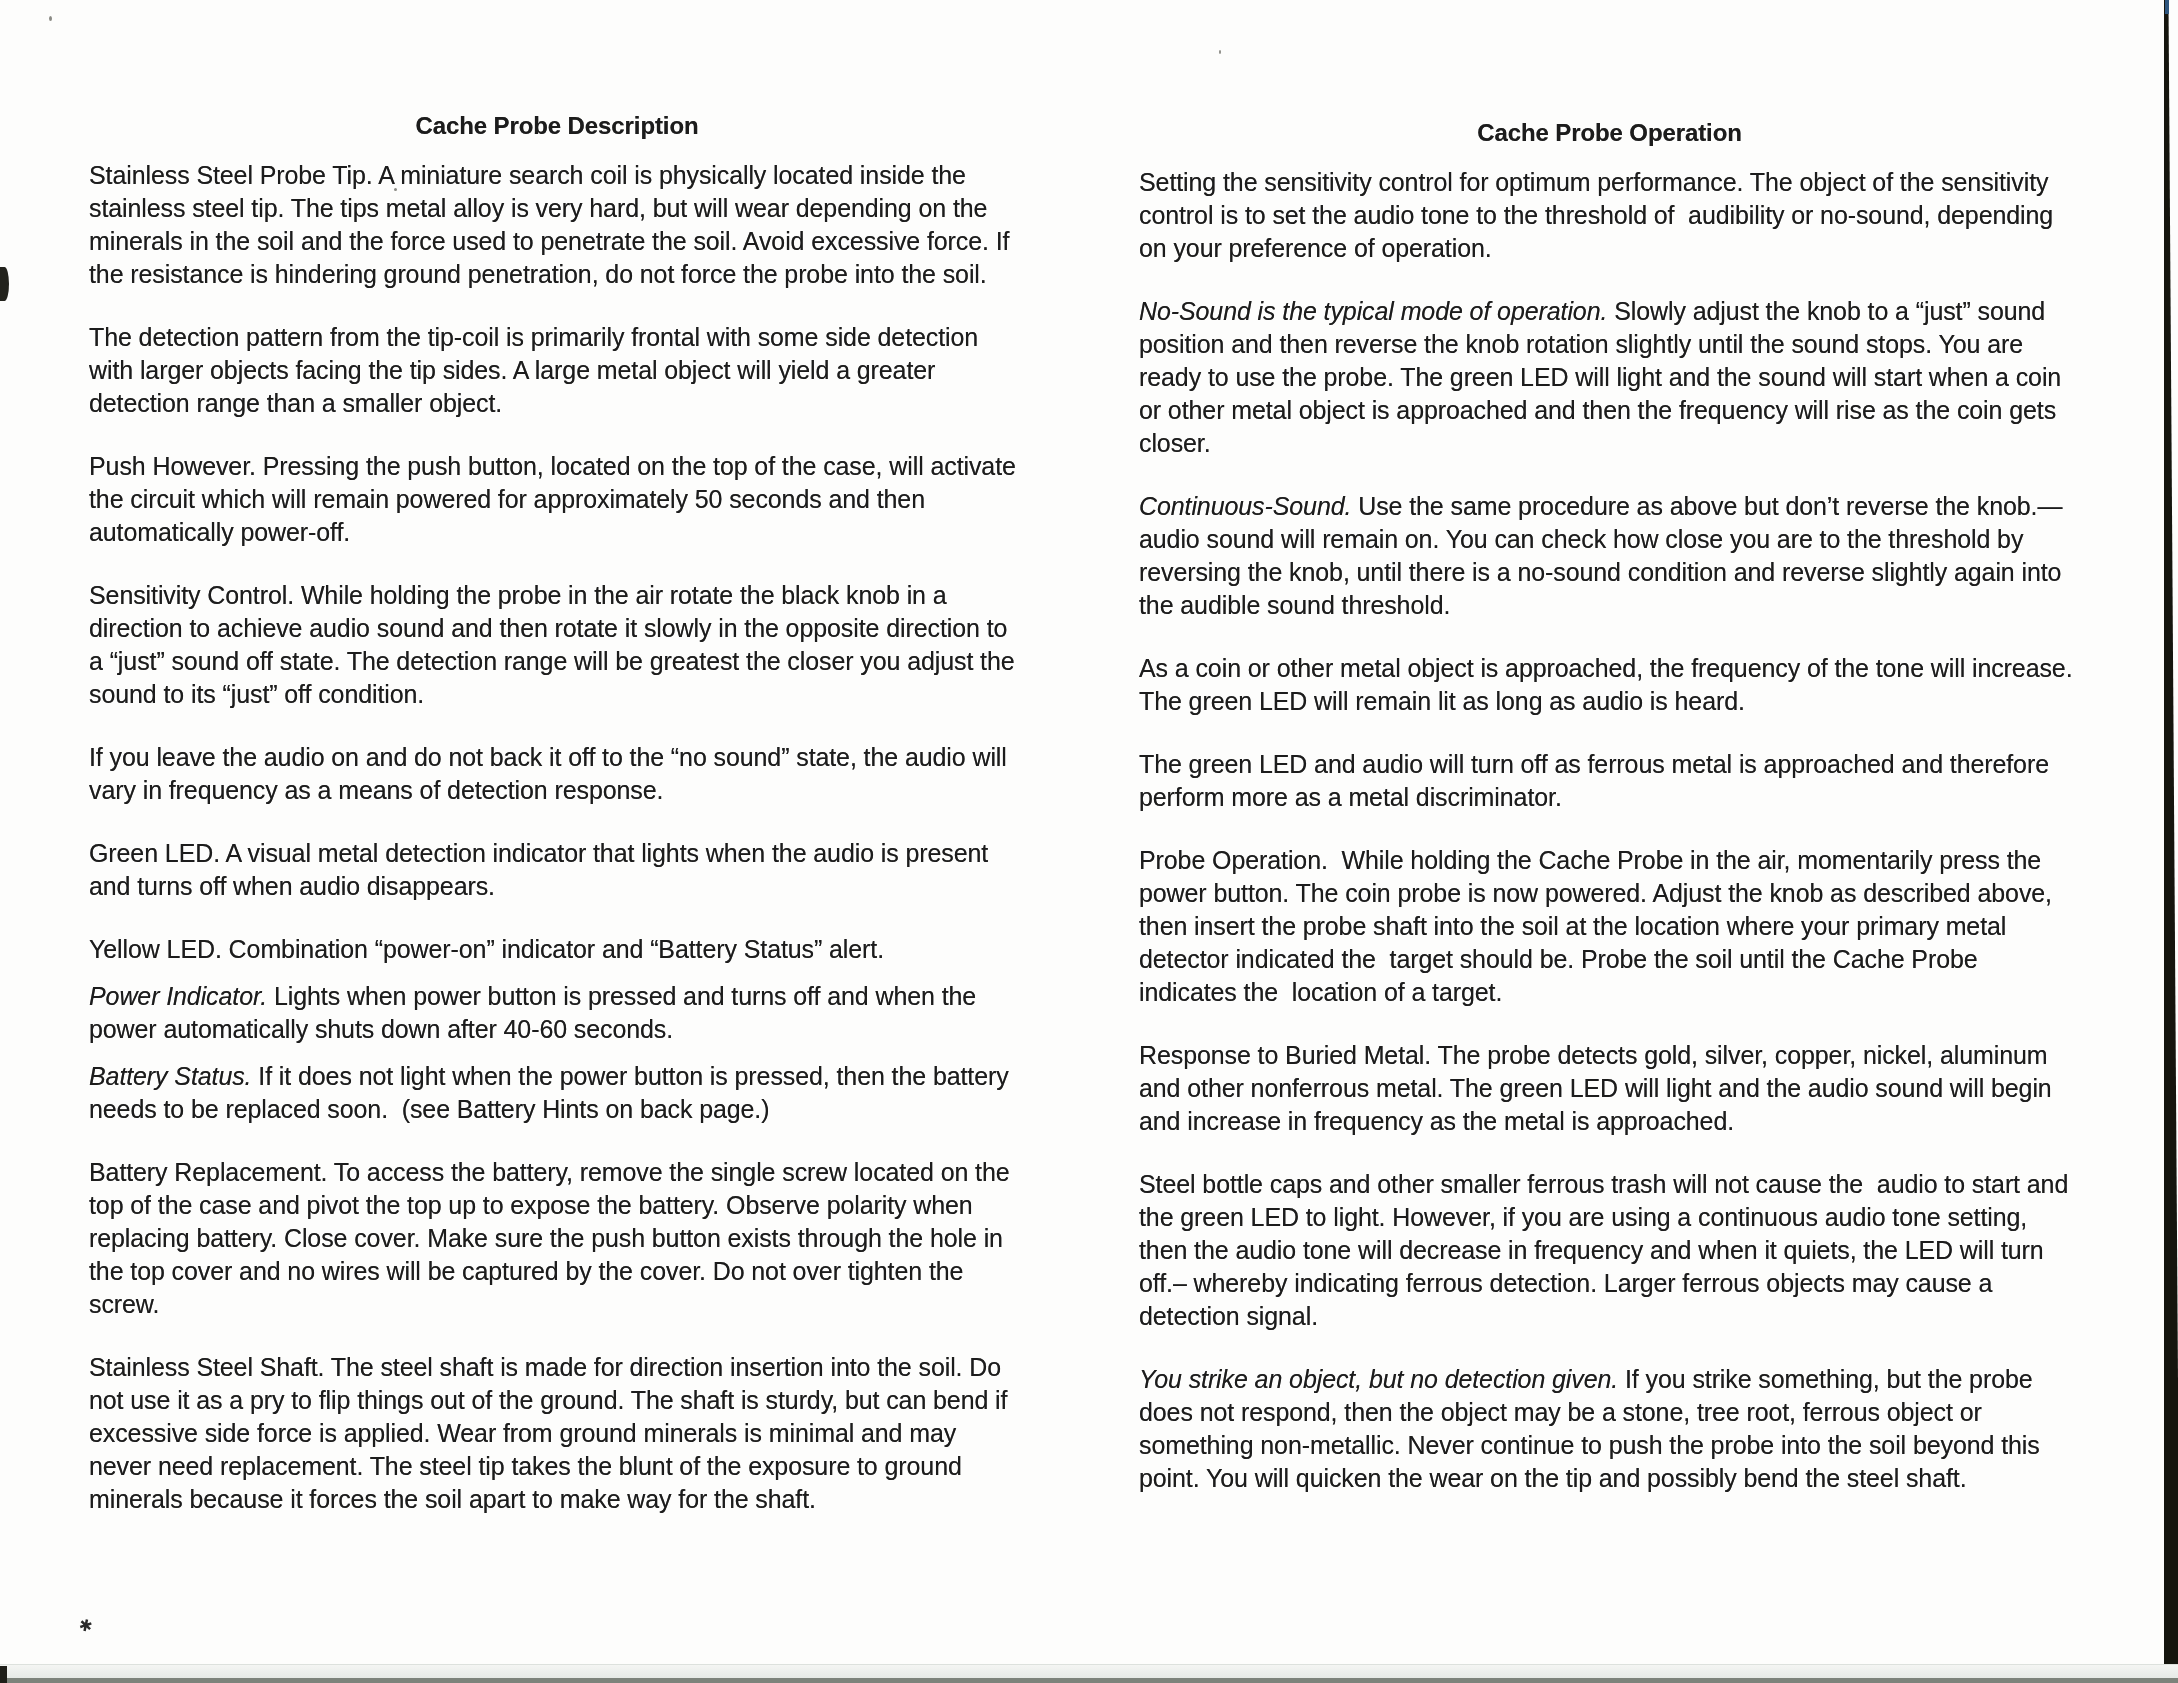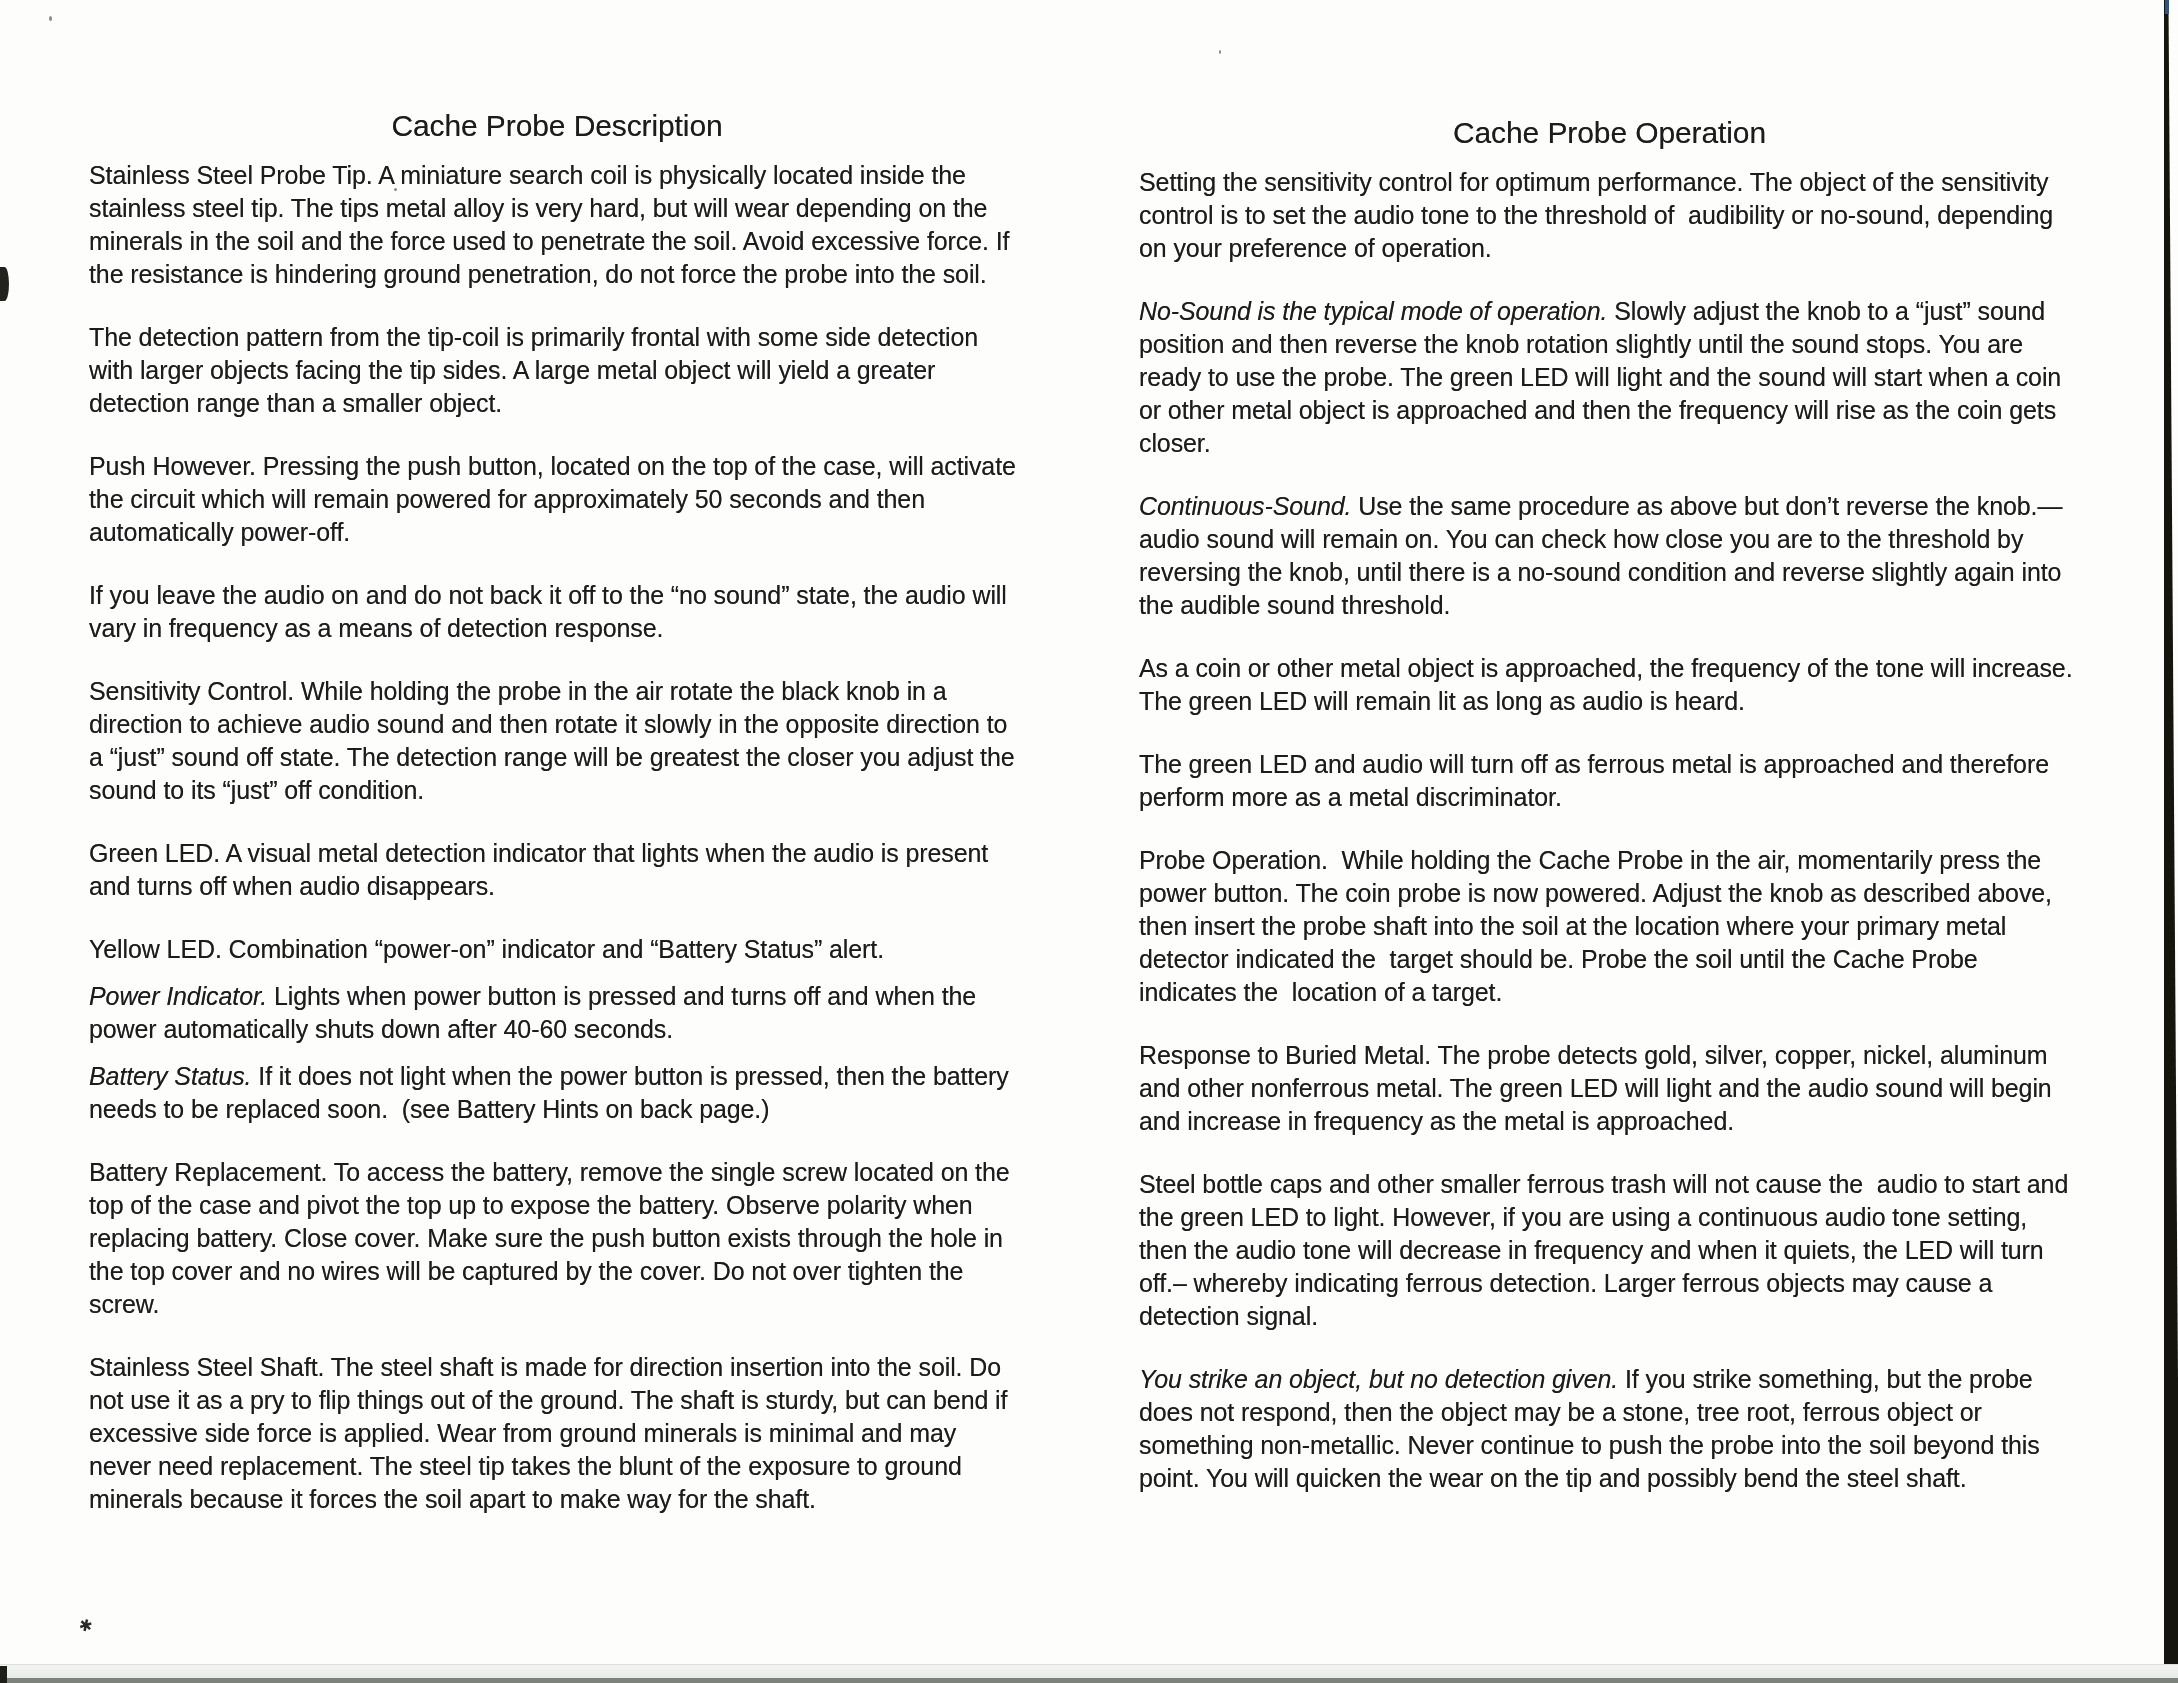--- a/index.html
+++ b/index.html
@@ -25,23 +25,23 @@
   .column {
     position: absolute;
     font-size: 25px;
     line-height: 33px;
     letter-spacing: -0.1px;
     text-shadow: 0 0 0.5px rgba(20,20,20,0.6);
   }
   .col-left  { left: 89px;  top: 109px; width: 936px; }
   .col-right { left: 1139px; top: 116px; width: 941px; }
   .col-title {
-    font-size: 30px;
+    font-size: 24px;
     line-height: 34px;
-    font-weight: normal;
+    font-weight: bold;
     text-align: center;
     margin: 0 0 16px 0;
   }
   p.para {
     margin: 0 0 30px 0;
     white-space: pre-wrap;
   }
   p.para.tight { margin-bottom: 14px; }
   .seg-bold { font-weight: normal; }
   .seg-italic { font-style: italic; }
@@ -95,22 +95,22 @@
 <body>
 
 <div class="page">
 
   <div class="column col-left">
     <h2 class="col-title">Cache Probe Description</h2>
     <div class="paragraphs">
         <p class="para"><span class="seg-bold">Stainless Steel Probe Tip</span><span class="seg-normal">. A miniature search coil is physically located inside the stainless steel tip. The tips metal alloy is very hard, but will wear depending on the minerals in the soil and the force used to penetrate the soil. Avoid excessive force. If the resistance is hindering ground penetration, do not force the probe into the soil.</span></p>
         <p class="para"><span class="seg-normal">The detection pattern from the tip-coil is primarily frontal with some side detection with larger objects facing the tip sides. A large metal object will yield a greater detection range than a smaller object.</span></p>
         <p class="para"><span class="seg-bold">Push However</span><span class="seg-normal">. Pressing the push button, located on the top of the case, will activate the circuit which will remain powered for approximately 50 seconds and then automatically power-off.</span></p>
+        <p class="para"><span class="seg-bold">Sensitivity Control.</span><span class="seg-normal"> While holding the probe in the air rotate the black knob in a direction to achieve audio sound and then rotate it slowly in the opposite direction to a “just” sound off state. The detection range will be greatest the closer you adjust the sound to its “just” off condition.</span></p>
         <p class="para"><span class="seg-normal">If you leave the audio on and do not back it off to the “no sound” state, the audio will vary in frequency as a means of detection response.</span></p>
-        <p class="para"><span class="seg-bold">Sensitivity Control.</span><span class="seg-normal"> While holding the probe in the air rotate the black knob in a direction to achieve audio sound and then rotate it slowly in the opposite direction to a “just” sound off state. The detection range will be greatest the closer you adjust the sound to its “just” off condition.</span></p>
         <p class="para"><span class="seg-bold">Green LED.</span><span class="seg-normal"> A visual metal detection indicator that lights when the audio is present and turns off when audio disappears.</span></p>
         <p class="para tight"><span class="seg-bold">Yellow LED. C</span><span class="seg-normal">ombination “power-on” indicator and “Battery Status” alert.</span></p>
         <p class="para tight"><span class="seg-italic">Power Indicator.</span><span class="seg-normal"> Lights when power button is pressed and turns off and when the power automatically shuts down after 40-60 seconds.</span></p>
         <p class="para"><span class="seg-italic">Battery Status.</span><span class="seg-normal"> If it does not light when the power button is pressed, then the battery needs to be replaced soon.  (see Battery Hints on back page.)</span></p>
         <p class="para"><span class="seg-bold">Battery Replacement.</span><span class="seg-normal"> To access the battery, remove the single screw located on the top of the case and pivot the top up to expose the battery. Observe polarity when replacing battery. Close cover. Make sure the push button exists through the hole in the top cover and no wires will be captured by the cover. Do not over tighten the screw.</span></p>
         <p class="para"><span class="seg-bold">Stainless Steel Shaft.</span><span class="seg-normal"> The steel shaft is made for direction insertion into the soil. Do not use it as a pry to flip things out of the ground. The shaft is sturdy, but can bend if excessive side force is applied. Wear from ground minerals is minimal and may never need replacement. The steel tip takes the blunt of the exposure to ground minerals because it forces the soil apart to make way for the shaft.</span></p>
       </div>
   </div>
 
   <div class="column col-right">

